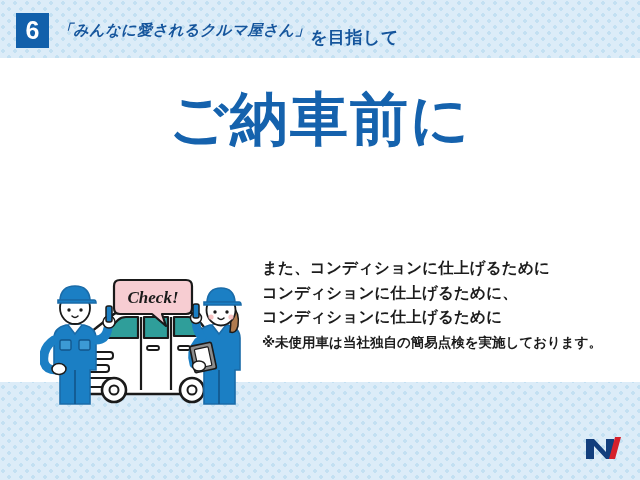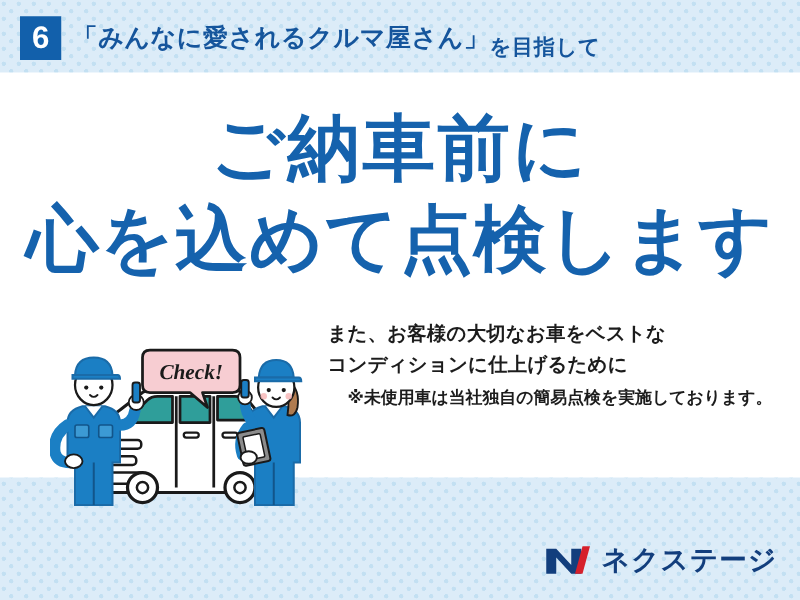--- a/index.html
+++ b/index.html
@@ -26,21 +26,21 @@
     background:#1260ab;color:#ffffff;
     font-weight:bold;font-size:25px;line-height:35px;text-align:center;
     letter-spacing:0px;
   }
   #header-title{
     position:absolute;left:58px;top:13px;height:35px;
     display:flex;align-items:center;
     color:#15559c;font-weight:bold;
     font-size:20px;letter-spacing:0.5px;white-space:nowrap;
   }
-  #header-title .quoted{font-size:20px;}
+  #header-title .quoted{font-size:15px;font-style:italic;}
   #header-title .suffix{font-size:17px;margin-top:14px;}
   
   #panel{
     position:absolute;left:0;top:58px;width:640px;height:324px;
     background:#ffffff;
   }
   
   .headline{
     position:absolute;width:640px;text-align:center;
     color:#1562ad;font-weight:bold;
@@ -48,21 +48,21 @@
   }
   #headline1{top:32px;font-size:58px;line-height:58px;}
   #headline2{top:105px;font-size:58px;line-height:58px;letter-spacing:1px;}
   
   #body-copy{
     position:absolute;left:262px;top:198px;width:372px;
     color:#1c1c1c;font-size:15.5px;line-height:24.5px;
     font-weight:bold;letter-spacing:0.2px;
   }
   #body-copy .line{white-space:nowrap;}
-  #body-copy .note{font-size:13.5px;letter-spacing:0px;padding-top:1px;text-align:center;}
+  #body-copy .note{font-size:13.5px;letter-spacing:0px;padding-top:1px;}
   
   #illo{position:absolute;left:40px;top:208px;width:212px;height:140px;}
   
   #footer{
     position:absolute;left:0;top:418px;width:640px;height:62px;
   }
   #logo{
     position:absolute;right:18px;top:14px;height:32px;
     display:flex;align-items:center;gap:8px;
   }
@@ -80,24 +80,24 @@
     <div id="badge">6</div>
     <div id="header-title">
       <span class="quoted">「みんなに愛されるクルマ屋さん」</span>
         <span class="suffix">を目指して</span>
     </div>
   </div>
 
   <div id="panel">
 
     <div class="headline" id="headline1">ご納車前に</div>
-    <div class="headline" id="headline2">心を込めて点検します</div>
 
     <div id="body-copy">
-      <div class="line">また、お客様の大切なお車をベストな</div>
+      <div class="line">また、コンディションに仕上げるために</div>
+      <div class="line">コンディションに仕上げるために、</div>
       <div class="line">コンディションに仕上げるために</div>
       <div class="line note">※未使用車は当社独自の簡易点検を実施しております。</div>
     </div>
 
     <div id="illo">
       <svg viewBox="0 0 212 140" width="212" height="140">
 
         <g>
 
           <path d="M44 128 L44 82 Q44 70 56 62 L74 48 Q80 44 90 44 L140 44 Q150 44 155 50 L168 66 Q174 72 174 82 L174 128 Z" fill="#ffffff" stroke="#1a1a1a" stroke-width="2.4" stroke-linejoin="round"></path>
@@ -195,17 +195,16 @@
     </div>
 
   </div>
 
   <div id="footer">
     <div id="logo">
       <svg width="38" height="26" viewBox="0 0 38 26">
         <path d="M2 24 L2 4 L10 4 L22 17 L22 4 L30 4 L30 24 L22 24 L10 11 L10 24 Z" fill="#123e7d"></path>
         <path d="M31 2 L37 2 L31 24 L25 24 Z" fill="#d6202b"></path>
       </svg>
-      <span id="logo-word">ネクステージ</span>
     </div>
   </div>
 
 </div>
 
 </body></html>

